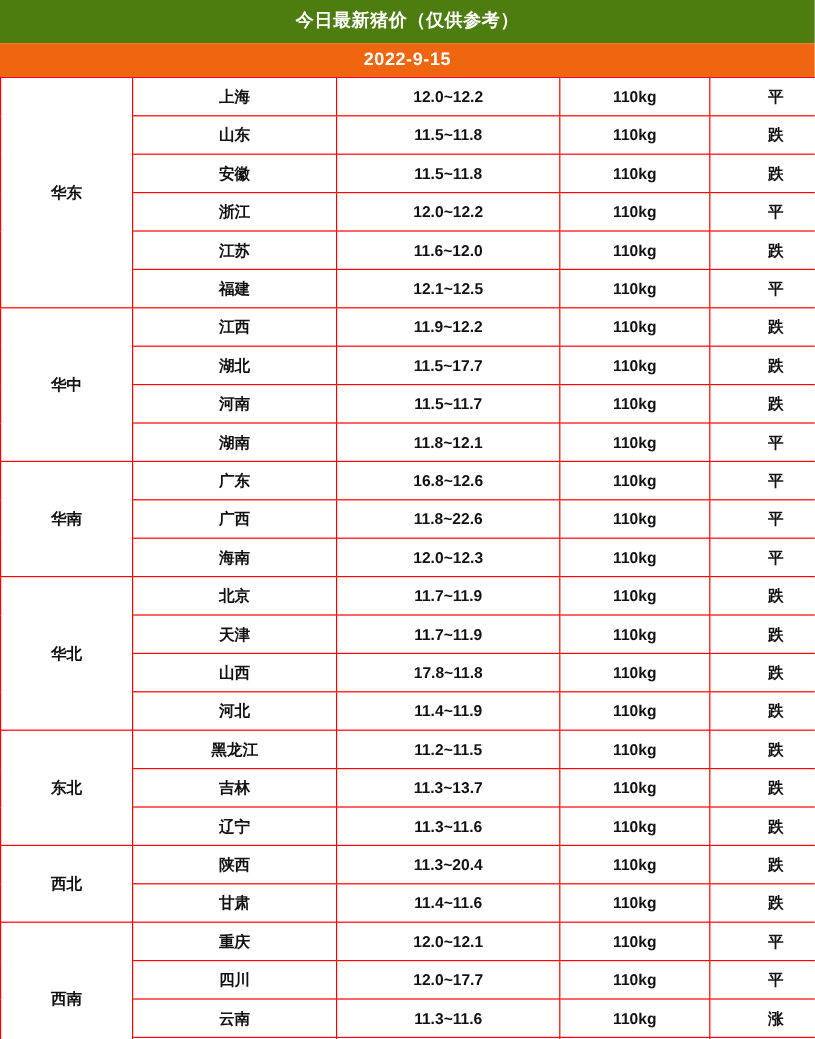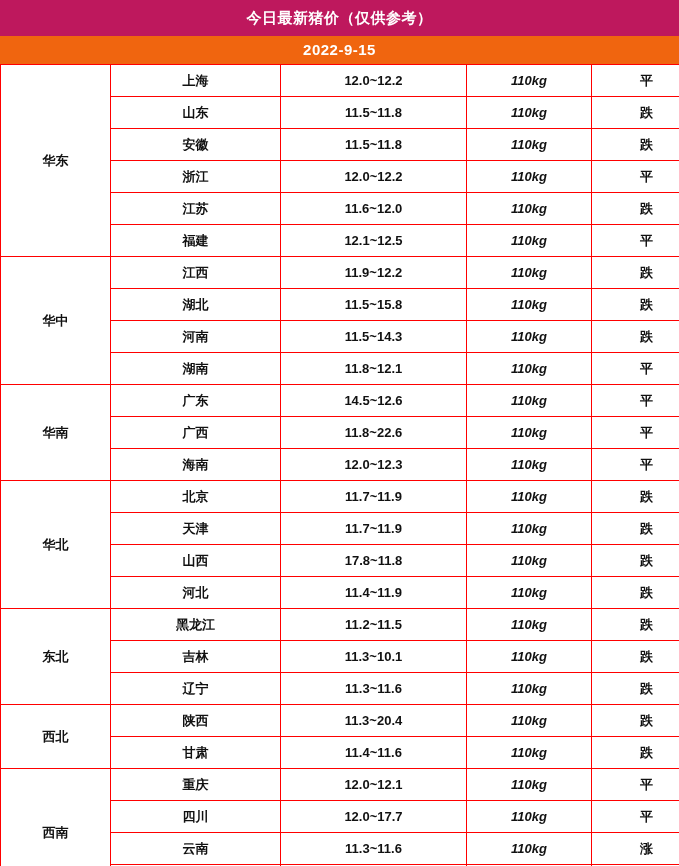--- a/index.html
+++ b/index.html
@@ -9,21 +9,21 @@
   }
   body {
     width: 679px;
     font-family: "Liberation Sans", "DejaVu Sans", sans-serif;
   }
   .sheet {
     width: 679px;
     box-sizing: border-box;
   }
   .title-bar {
-    background: #be185d;
+    background: #4d7c0f;
     color: #ffffff;
     font-size: 15px;
     font-weight: bold;
     text-align: center;
     height: 36px;
     line-height: 36px;
     letter-spacing: 0.5px;
   }
   .date-bar {
     background: #f0650f;
@@ -55,21 +55,20 @@
     font-size: 14px;
   }
   td.province {
     width: 170px;
   }
   td.price {
     width: 186px;
   }
   td.weight {
     width: 125px;
-    font-style: italic;
   }
   td.trend {
     width: 110px;
   }
   .t-up { color: #ff3b30; }
   .t-down { color: #00a000; }
   .t-flat { color: #111111; }
 </style>
 </head>
 <body>
@@ -118,40 +117,40 @@
         </tr>
         <tr>
           <td class="region" rowspan="4">华中</td>
           <td class="province">江西</td>
           <td class="price">11.9~12.2</td>
           <td class="weight">110kg</td>
           <td class="trend t-down">跌</td>
         </tr>
         <tr>
           <td class="province">湖北</td>
-          <td class="price">11.5~15.8</td>
+          <td class="price">11.5~17.7</td>
           <td class="weight">110kg</td>
           <td class="trend t-down">跌</td>
         </tr>
         <tr>
           <td class="province">河南</td>
-          <td class="price">11.5~14.3</td>
+          <td class="price">11.5~11.7</td>
           <td class="weight">110kg</td>
           <td class="trend t-down">跌</td>
         </tr>
         <tr>
           <td class="province">湖南</td>
           <td class="price">11.8~12.1</td>
           <td class="weight">110kg</td>
           <td class="trend t-flat">平</td>
         </tr>
         <tr>
           <td class="region" rowspan="3">华南</td>
           <td class="province">广东</td>
-          <td class="price">14.5~12.6</td>
+          <td class="price">16.8~12.6</td>
           <td class="weight">110kg</td>
           <td class="trend t-flat">平</td>
         </tr>
         <tr>
           <td class="province">广西</td>
           <td class="price">11.8~22.6</td>
           <td class="weight">110kg</td>
           <td class="trend t-flat">平</td>
         </tr>
         <tr>
@@ -187,21 +186,21 @@
         </tr>
         <tr>
           <td class="region" rowspan="3">东北</td>
           <td class="province">黑龙江</td>
           <td class="price">11.2~11.5</td>
           <td class="weight">110kg</td>
           <td class="trend t-down">跌</td>
         </tr>
         <tr>
           <td class="province">吉林</td>
-          <td class="price">11.3~10.1</td>
+          <td class="price">11.3~13.7</td>
           <td class="weight">110kg</td>
           <td class="trend t-down">跌</td>
         </tr>
         <tr>
           <td class="province">辽宁</td>
           <td class="price">11.3~11.6</td>
           <td class="weight">110kg</td>
           <td class="trend t-down">跌</td>
         </tr>
         <tr>

